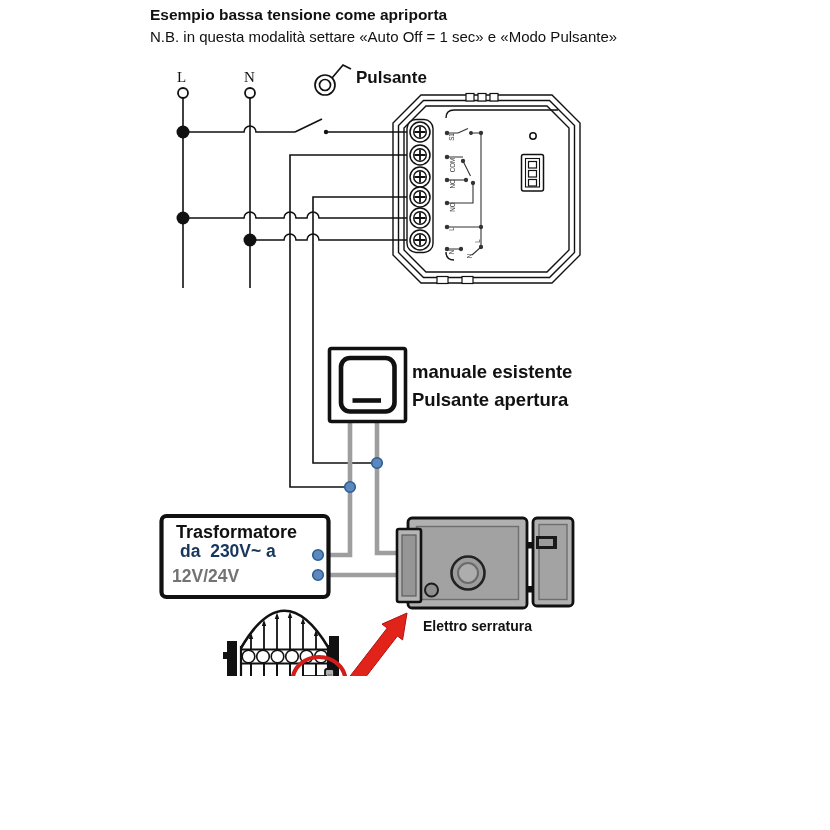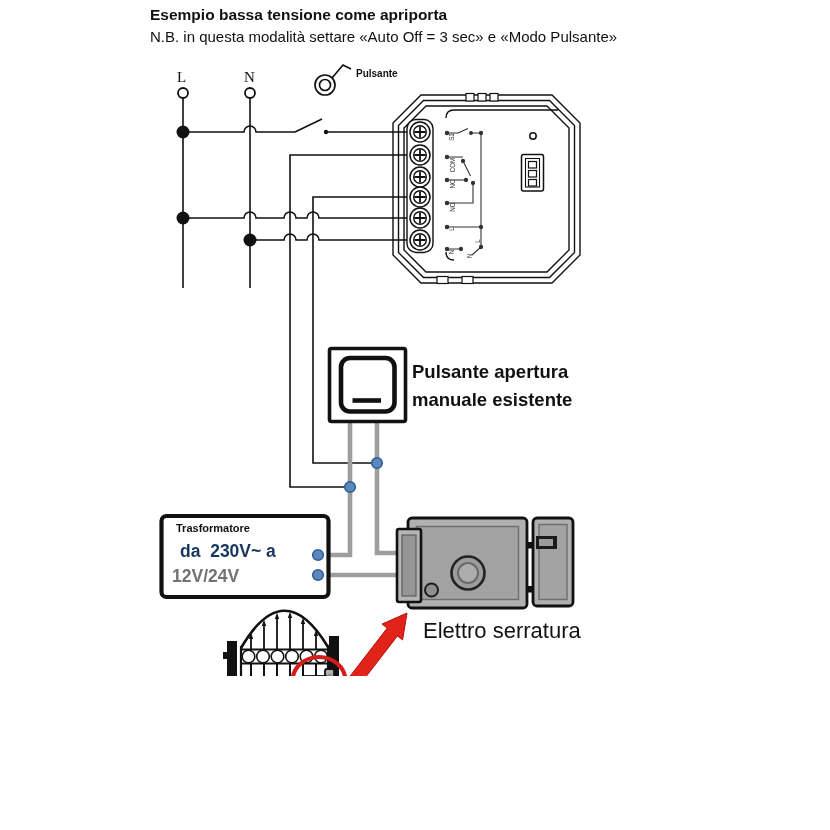--- a/index.html
+++ b/index.html
@@ -4,26 +4,26 @@
 <style>
   html,body{margin:0;padding:0;background:#fff;}
   body{width:830px;height:830px;font-family:"Liberation Sans",sans-serif;}
   .stage{position:relative;width:830px;height:676px;overflow:hidden;background:#fff;}
   .stage svg{position:absolute;left:0;top:0;}
   .lbl{position:absolute;color:#111;white-space:nowrap;line-height:1.15;}
   .title{left:150px;top:6px;font-size:15.5px;font-weight:bold;}
   .note{left:150px;top:28px;font-size:15px;}
   .l-lab{left:177px;top:69px;font-family:"Liberation Serif",serif;font-size:15px;}
   .n-lab{left:244px;top:69px;font-family:"Liberation Serif",serif;font-size:15px;}
-  .puls{left:356px;top:68px;font-size:10px;font-weight:bold;}
+  .puls{left:356px;top:68px;font-size:17px;font-weight:bold;}
   .mbtn{left:412px;top:358px;font-size:18.5px;font-weight:bold;line-height:28px;}
-  .tr1{left:176px;top:522px;font-size:11px;font-weight:bold;}
+  .tr1{left:176px;top:522px;font-size:18px;font-weight:bold;}
   .tr2{left:172px;top:541px;font-size:17.5px;font-weight:bold;white-space:pre;margin-left:8px;}
   .tr3{left:172px;top:566px;font-size:17.5px;font-weight:bold;}
-  .lock-lab{left:423px;top:618px;font-size:22px;font-weight:normal;}
+  .lock-lab{left:423px;top:618px;font-size:14px;font-weight:bold;}
   .mod-print{font-size:6.3px;fill:#333;font-family:"Liberation Sans",sans-serif;}
 </style>
 </head>
 <body>
 
 <div class="stage">
 
 <svg width="830" height="830" viewBox="0 0 830 830">
 
   <g stroke="#111" stroke-width="1.6" fill="none">
@@ -245,25 +245,25 @@
     <polygon points="306,678.5 322,678.5 306,692" fill="#efefef"></polygon>
     <rect x="304.5" y="678" width="5" height="15.5" fill="#8d8d8d" stroke="#222" stroke-width="1"></rect>
     <circle cx="315" cy="687" r="3.6" fill="#6f6f6f" stroke="#111" stroke-width="1.4"></circle>
   </g>
 
   <ellipse cx="319" cy="681" rx="26.5" ry="24" fill="none" stroke="#d41c1a" stroke-width="4.2"></ellipse>
   <polygon points="333.9,697.1 387.2,628.1 382.0,624.1 407,613 402.6,639.9 397.4,636.0 344.1,705.0" fill="#e2231a" stroke="#b01210" stroke-width="1"></polygon>
 </svg>
 
   <div class="lbl title">Esempio bassa tensione come apriporta</div>
-  <div class="lbl note">N.B. in questa modalità settare «Auto Off = 3 sec» e «Modo Pulsante»</div>
+  <div class="lbl note">N.B. in questa modalità settare «Auto Off = 1 sec» e «Modo Pulsante»</div>
   <div class="lbl l-lab">L</div>
   <div class="lbl n-lab">N</div>
   <div class="lbl puls">Pulsante</div>
   <div class="lbl mbtn">
+    <div>manuale esistente</div>
     <div>Pulsante apertura</div>
-    <div>manuale esistente</div>
   </div>
   <div class="lbl tr1">Trasformatore</div>
   <div class="lbl tr2" style="color:#17365d">da  230V~ a</div>
   <div class="lbl tr3" style="color:#737373">12V/24V</div>
   <div class="lbl lock-lab">Elettro serratura</div>
 </div>
 
 </body></html>

